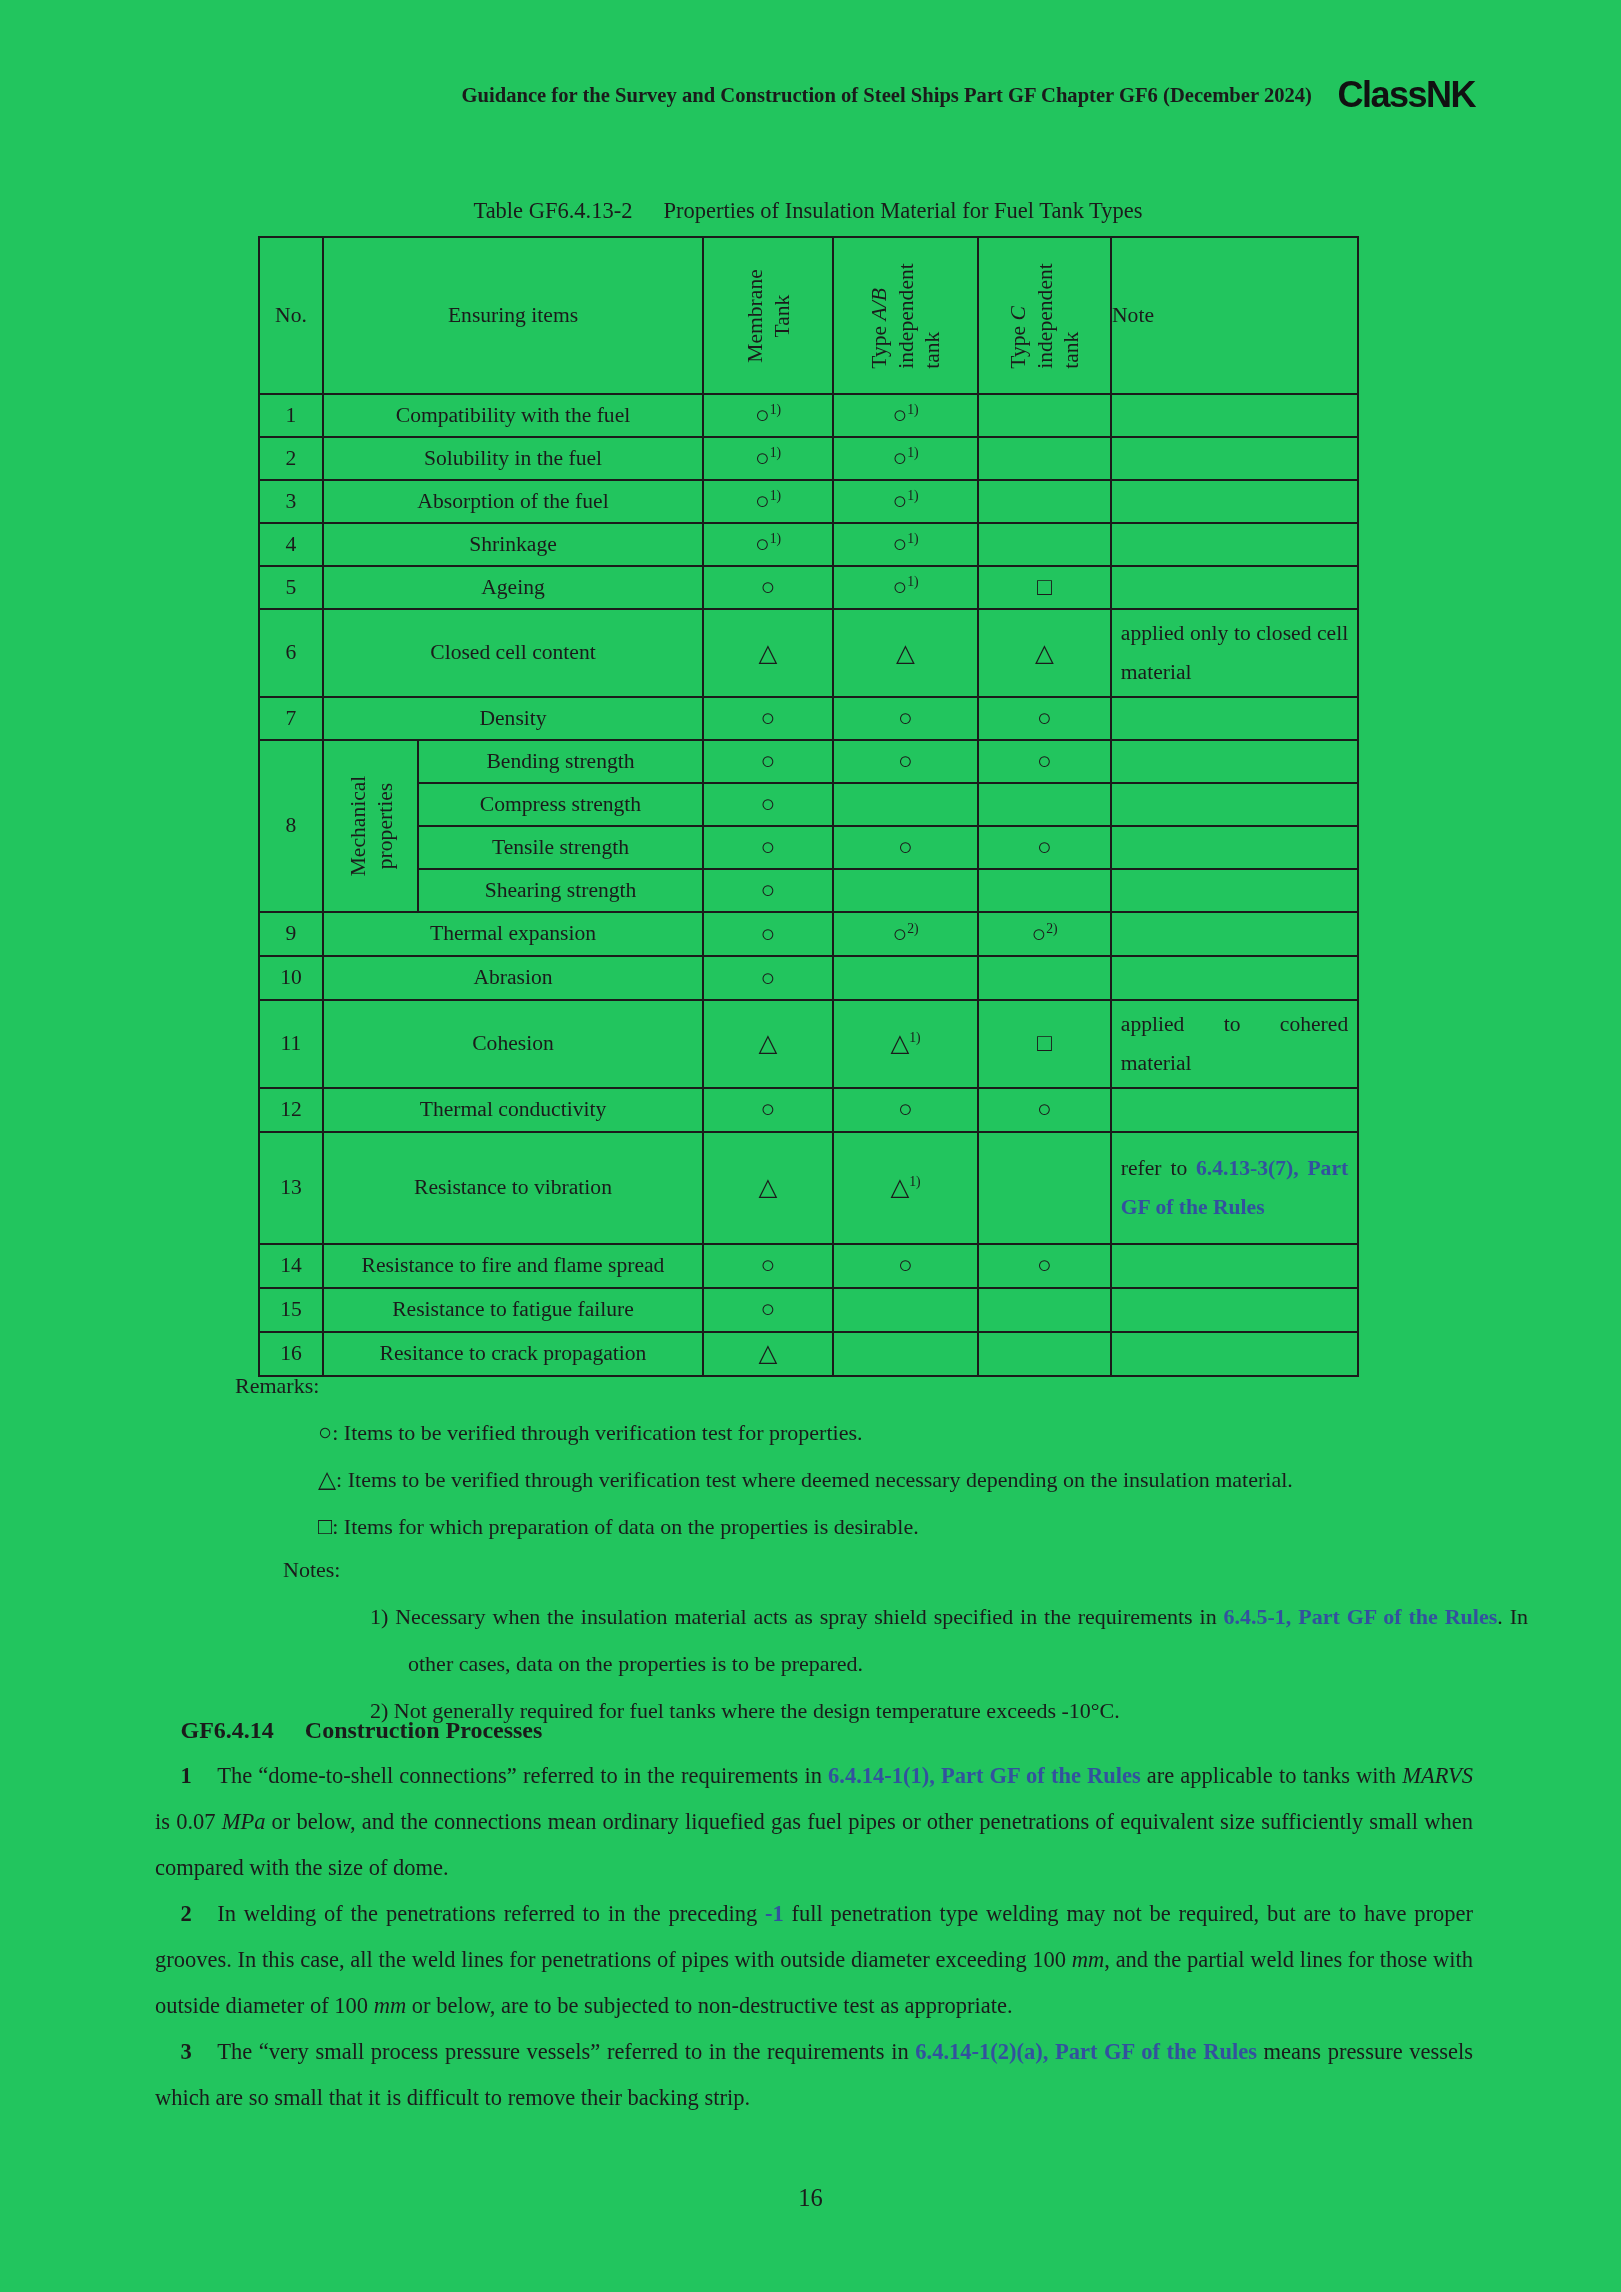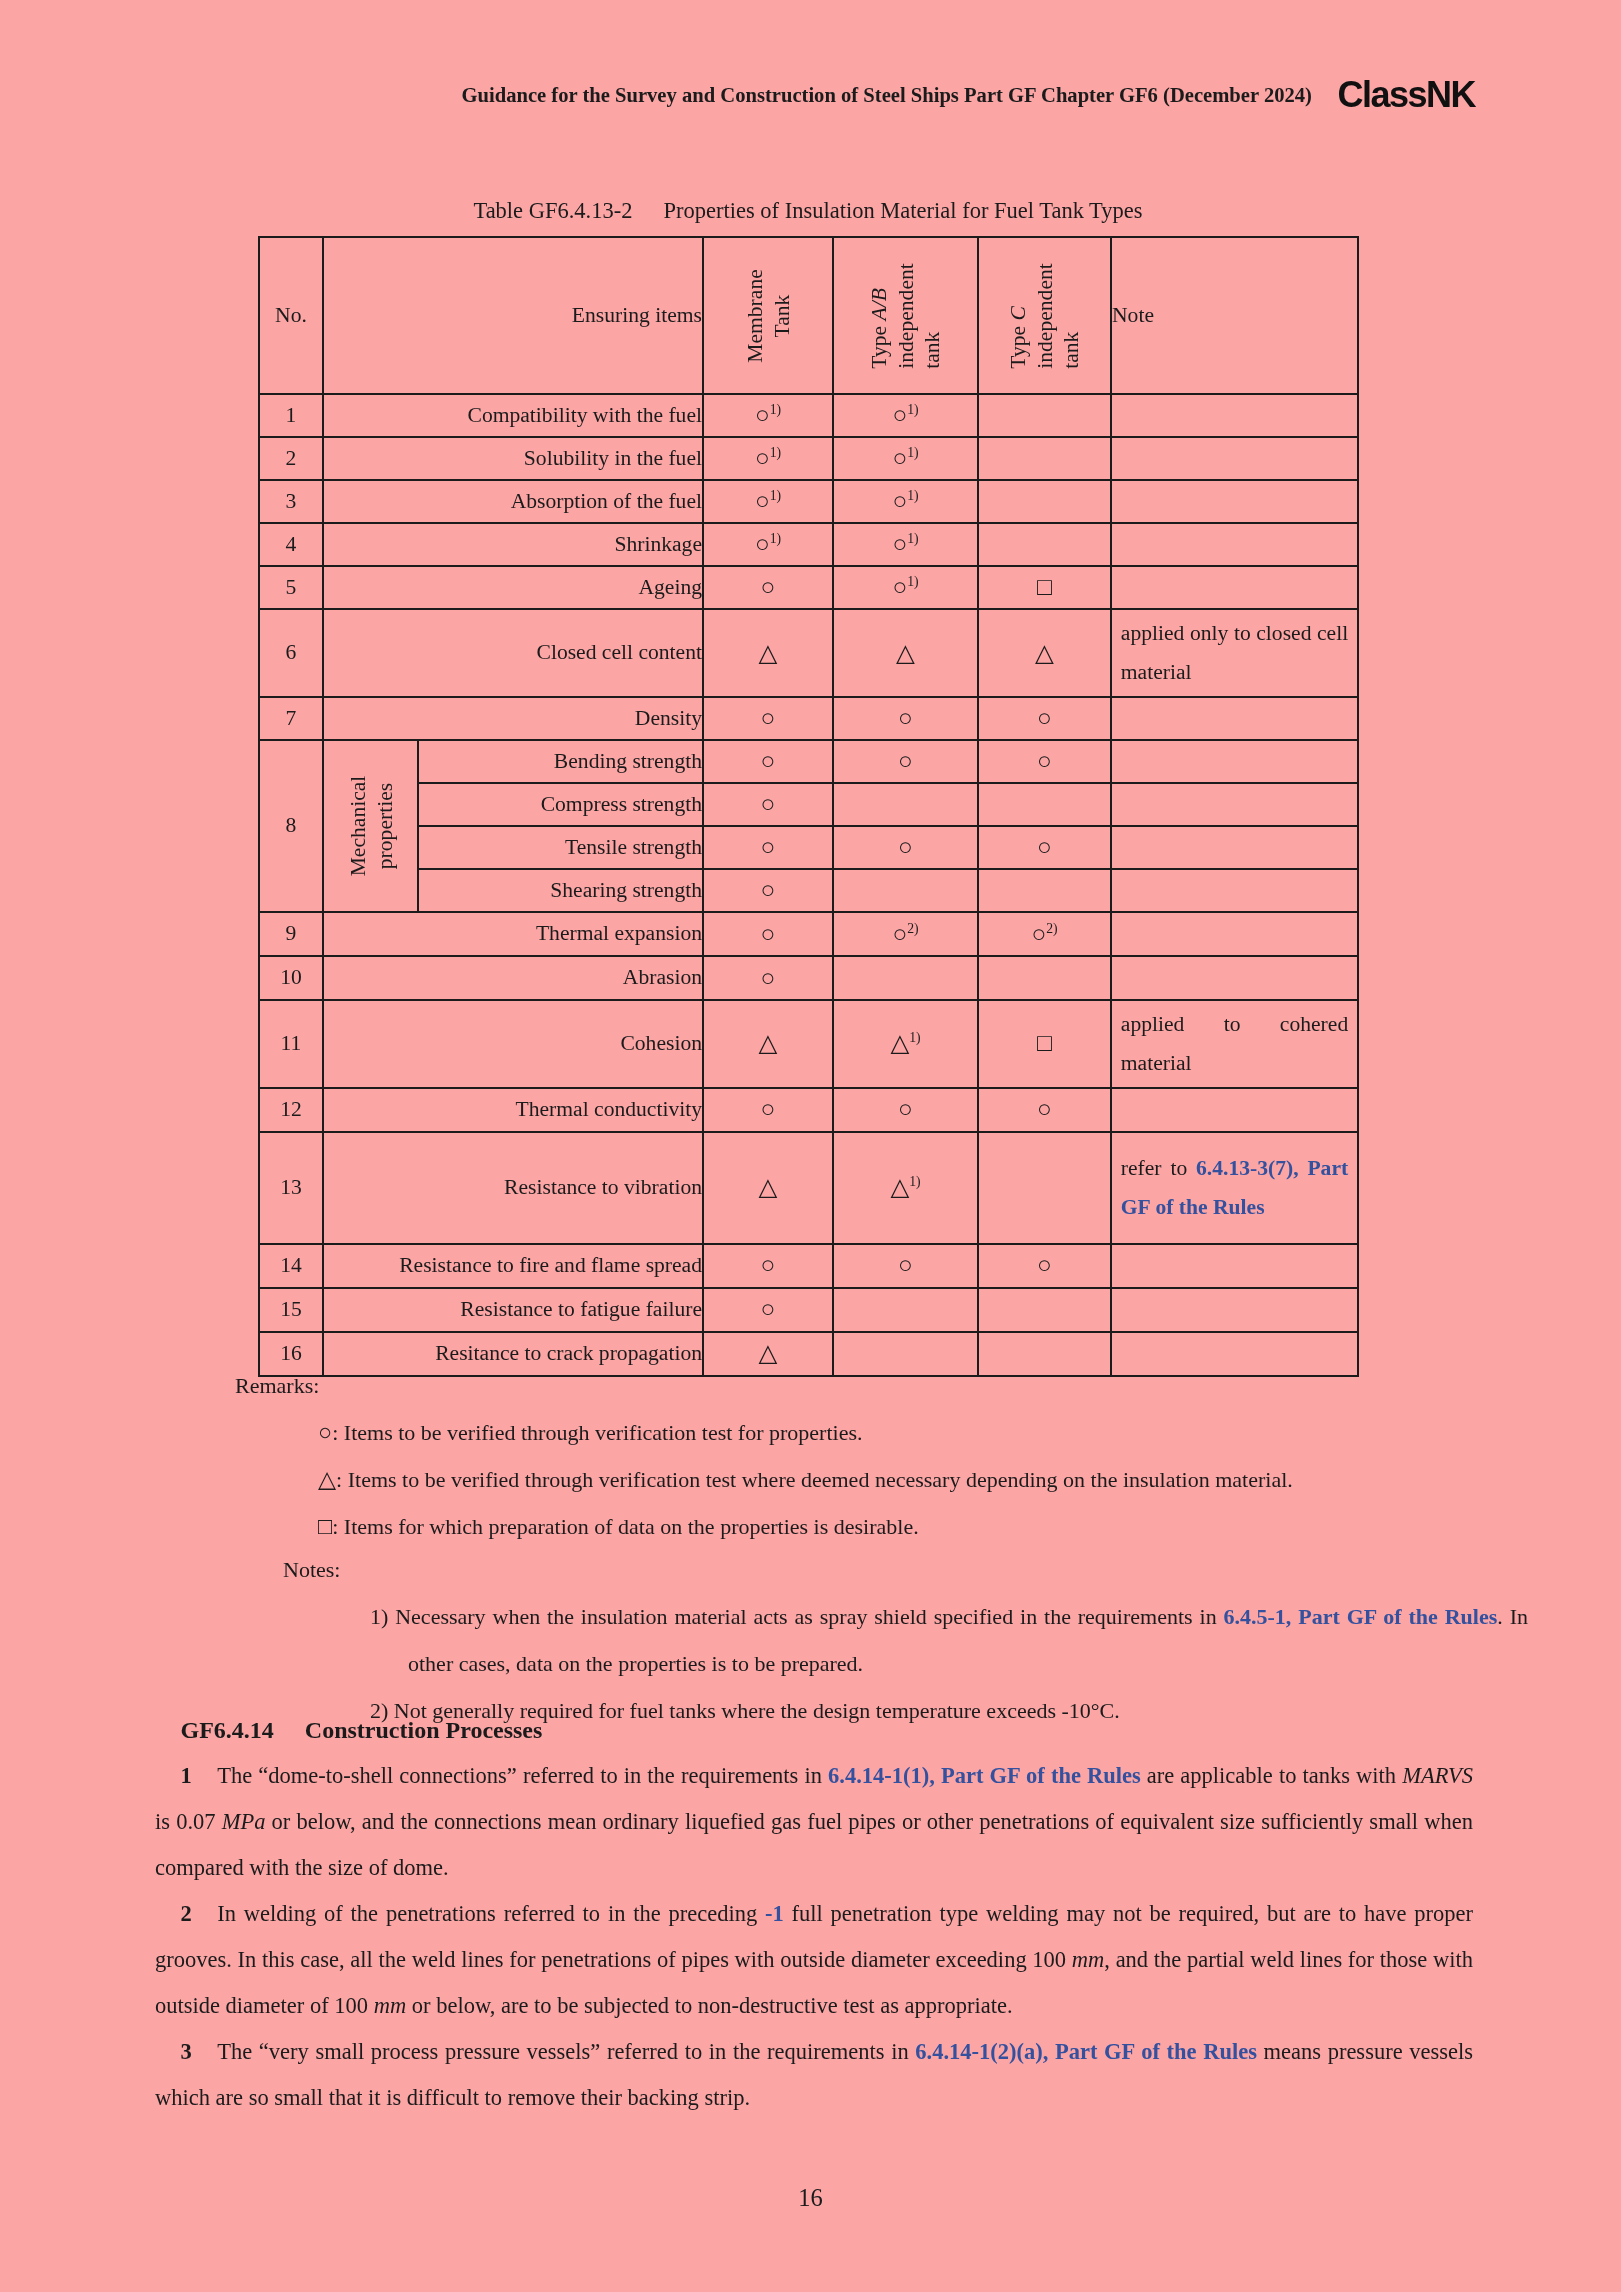--- a/index.html
+++ b/index.html
@@ -1,17 +1,17 @@
 <!DOCTYPE html>
 <html><head>
 <meta charset="utf-8">
 <style>
   * { margin:0; padding:0; box-sizing:border-box; }
   html,body { background:#e8e8e8; }
-  .page { position:relative; width:1621px; height:2293px; background:#fca5a5;
+  .page { position:relative; width:1621px; height:2293px; background:#22c55e;
           font-family:"Liberation Serif", serif; color:#1b1b1b; margin:0 auto; overflow:hidden; }
 
   
   .hdr { position:absolute; top:74px; right:146px; display:flex; align-items:center; gap:25.5px; }
   .hdr-title { font-weight:bold; font-size:20.6px; white-space:nowrap; }
   .logo { font-family:"Liberation Sans", sans-serif; font-weight:bold; font-size:36px;
           letter-spacing:-1.5px; color:#111; }
 
   
   .caption { position:absolute; left:258px; top:198px; width:1100px; text-align:center; font-size:22.5px; }
@@ -21,21 +21,21 @@
   table.ins { position:absolute; left:258px; top:236px; width:1100px;
               border-collapse:collapse; table-layout:fixed; font-size:21.6px; }
   table.ins { border:2.9px solid #1b1b1b; }
   table.ins th, table.ins td { border-left:2px solid #1b1b1b; border-right:2px solid #1b1b1b;
               border-top:2.9px solid #1b1b1b; border-bottom:2.9px solid #1b1b1b;
               font-weight:normal; vertical-align:middle; overflow:visible; }
   tr.rhead { height:157px;margin-left:31px; }
   tr.r44 { height:43px; } tr.r45 { height:44px; }
   tr.r80 { height:78px; } tr.r105 { height:112px; }
   td.no, th.no { text-align:center; }
-  td.item, th.items { text-align:right; padding-left:0; }
+  td.item, th.items { text-align:center; padding-left:0; }
   td.sym { text-align:center; font-size:24.5px; line-height:1; }
   td.sym sup, .rsym sup { font-size:13.7px; line-height:0; }
   td.note, th.noteh { text-align:left; padding:3.9px 8.8px; }
   td.note { text-align:justify; line-height:39px; }
   th.noteh { padding-left:0; }
   th.vert, td.mech-label { position:relative; }
   .rot { position:absolute; left:50%; top:50%; transform:translate(-50%,-50%) rotate(-90deg);
          white-space:nowrap; line-height:26.5px; font-size:21.6px; }
   .rot.center { text-align:center; }
   .rot.left { text-align:left; }

